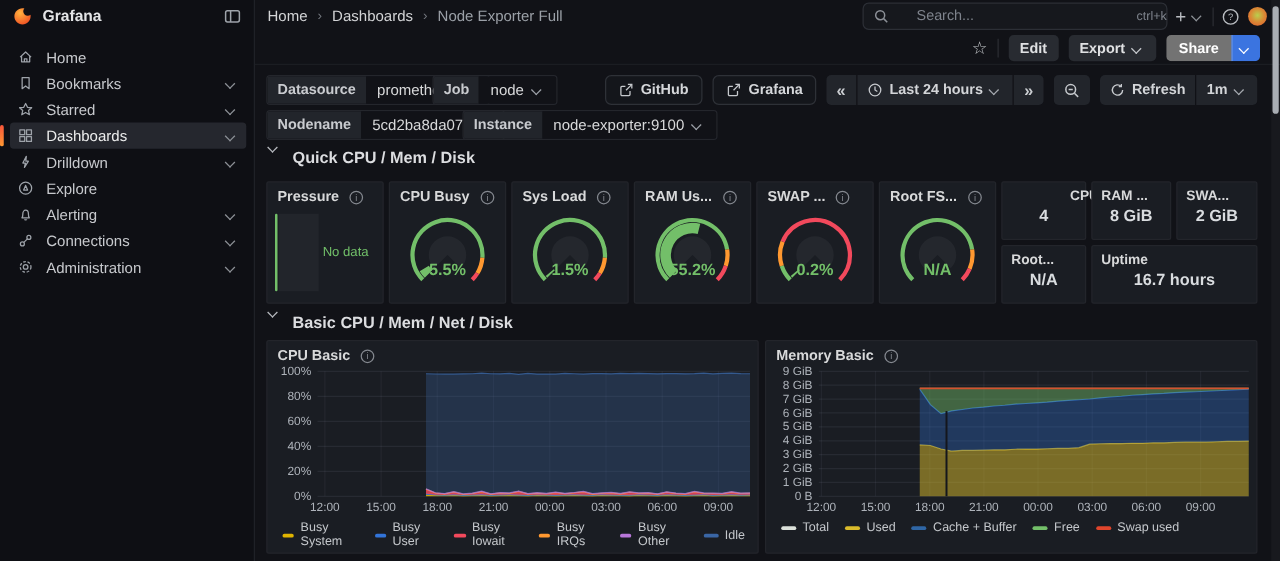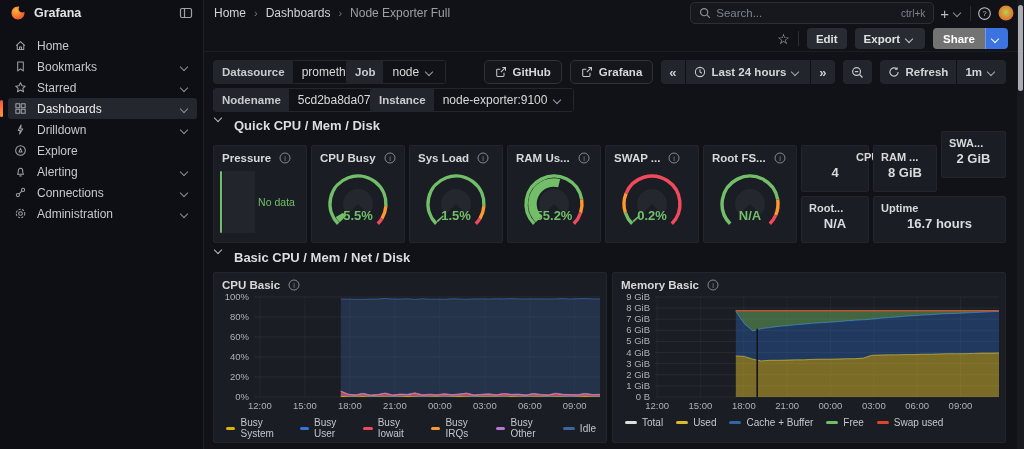--- a/index.html
+++ b/index.html
@@ -16,21 +16,21 @@
   .nav-item.selected{background:#25272e;color:#eceded;}
   .sel-bar{position:absolute;left:-8px;top:2px;bottom:2px;width:3px;border-radius:2px;
            background:linear-gradient(#f8563b,#ff9832);}
   .chev{width:5px;height:5px;border-right:1.4px solid #8d9197;border-bottom:1.4px solid #8d9197;
         transform:rotate(45deg);margin-right:4px;}
   
   #topbar{position:absolute;left:204px;top:0;width:820px;height:26px;display:flex;align-items:center;padding:0 10px;box-sizing:border-box;gap:6px;}
   .crumb{font-size:12px;color:#d3d4d6;}
   .crumb.current{color:#9ba0a7;}
   .crumb-sep{color:#73777e;font-size:11px;margin:0 2px;}
-  #search-box{margin-left:auto;display:flex;align-items:center;gap:3px;width:226px;height:20px;
+  #search-box{margin-left:auto;display:flex;align-items:center;gap:20px;width:226px;height:20px;
               background:#16181d;border:1px solid #2c2f36;border-radius:5px;padding:0 8px;}
   #search-box input{flex:1;background:transparent;border:0;outline:0;color:#c9ccd0;font-size:11.5px;
               font-family:"Liberation Sans","DejaVu Sans",sans-serif;}
   #search-box input::placeholder{color:#7e838c;}
   .kbd-hint{font-size:10px;color:#7e838c;}
   .tb-ico{color:#b9bcc1;display:flex;align-items:center;gap:3px;cursor:pointer;}
   .vdiv{width:1px;height:15px;background:#2b2d33;}
   #subbar{position:absolute;left:204px;top:26px;width:820px;height:26px;display:flex;align-items:center;
           justify-content:flex-end;gap:8px;padding:0 16px 0 10px;box-sizing:border-box;border-bottom:1px solid #1b1d22;}
   .btn{display:flex;align-items:center;gap:6px;height:21px;padding:0 9px;border-radius:4px;background:#282b31;
@@ -461,21 +461,21 @@
             <span class="ptitle" style="font-size:11px;">CPU ...</span>
           </div>
           <div class="stat-value">4</div>
         </div>
         <div class="panel" style="left: 670px; top: 93px; width: 64px; height: 47px;">
           <div class="ptitle-row" style="padding:5px 7px 0 7px;">
             <span class="ptitle" style="font-size:11px;">RAM ...</span>
           </div>
           <div class="stat-value">8 GiB</div>
         </div>
-        <div class="panel" style="left: 738px; top: 79px; width: 65px; height: 47px;">
+        <div class="panel" style="left: 738px; top: 93px; width: 65px; height: 47px;">
           <div class="ptitle-row" style="padding:5px 7px 0 7px;">
             <span class="ptitle" style="font-size:11px;">SWA...</span>
           </div>
           <div class="stat-value">2 GiB</div>
         </div>
         <div class="panel" style="left: 598px; top: 144px; width: 68px; height: 47px;">
           <div class="ptitle-row" style="padding:5px 7px 0 7px;">
             <span class="ptitle" style="font-size:11px;">Root...</span>
           </div>
           <div class="stat-value">N/A</div>

